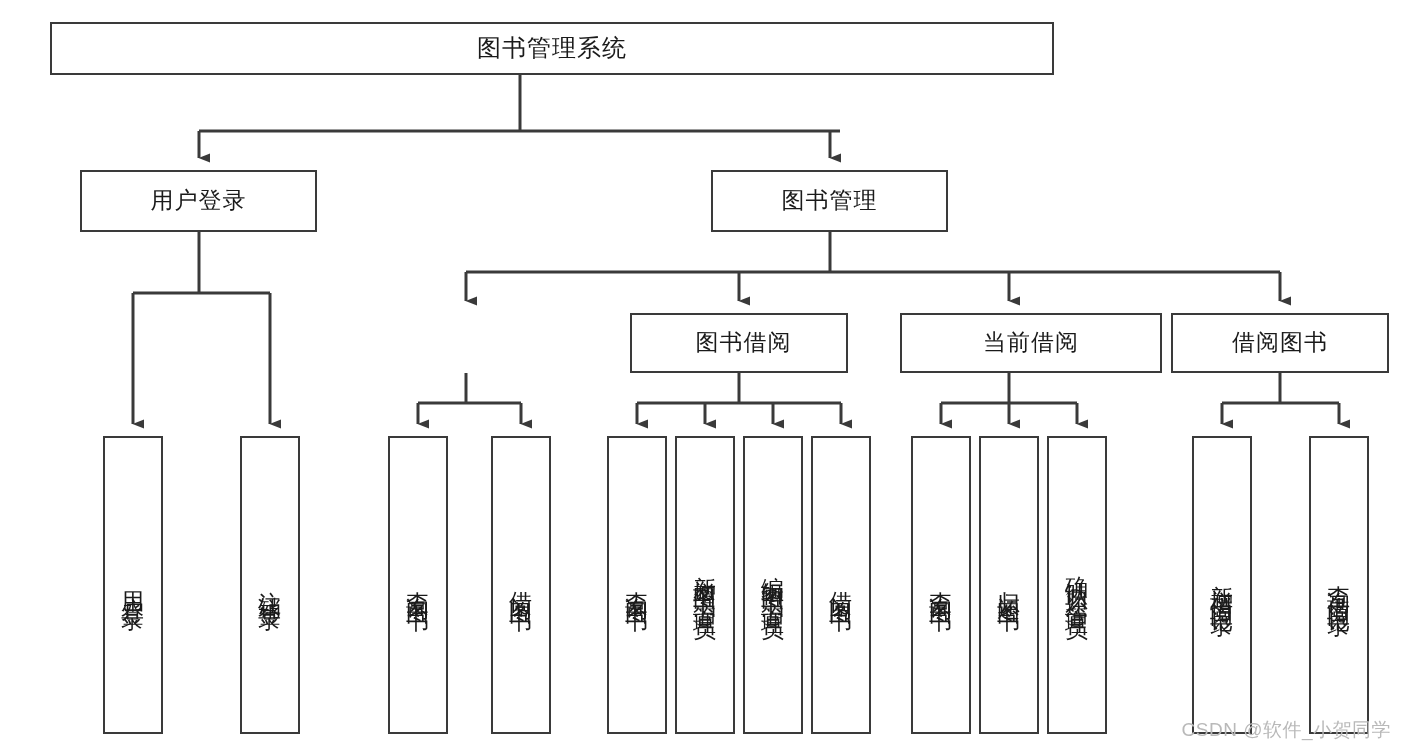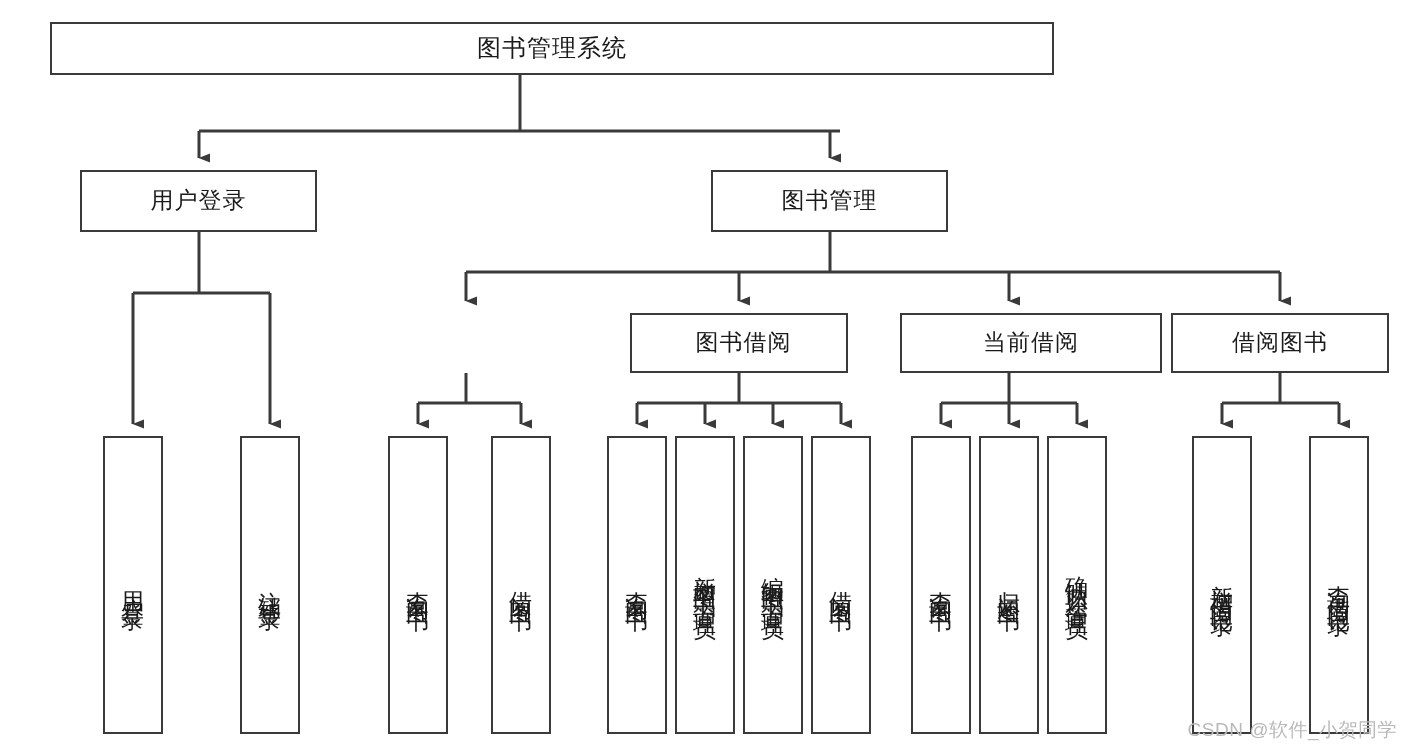--- a/index.html
+++ b/index.html
@@ -53,21 +53,21 @@
   .node.v .vtext {
     writing-mode: vertical-rl;
     text-orientation: upright;
     letter-spacing: 6px;
     line-height: 1.05;
     white-space: nowrap;
     display: block;
   }
   .watermark {
     position: absolute;
-    right: 8px;
+    right: 14px;
     bottom: 4px;
     font-size: 19px;
     color: #b9b9b9;
     letter-spacing: 0.5px;
     z-index: 5;
     white-space: nowrap;
   }
 </style>
 </head>
 <body>

